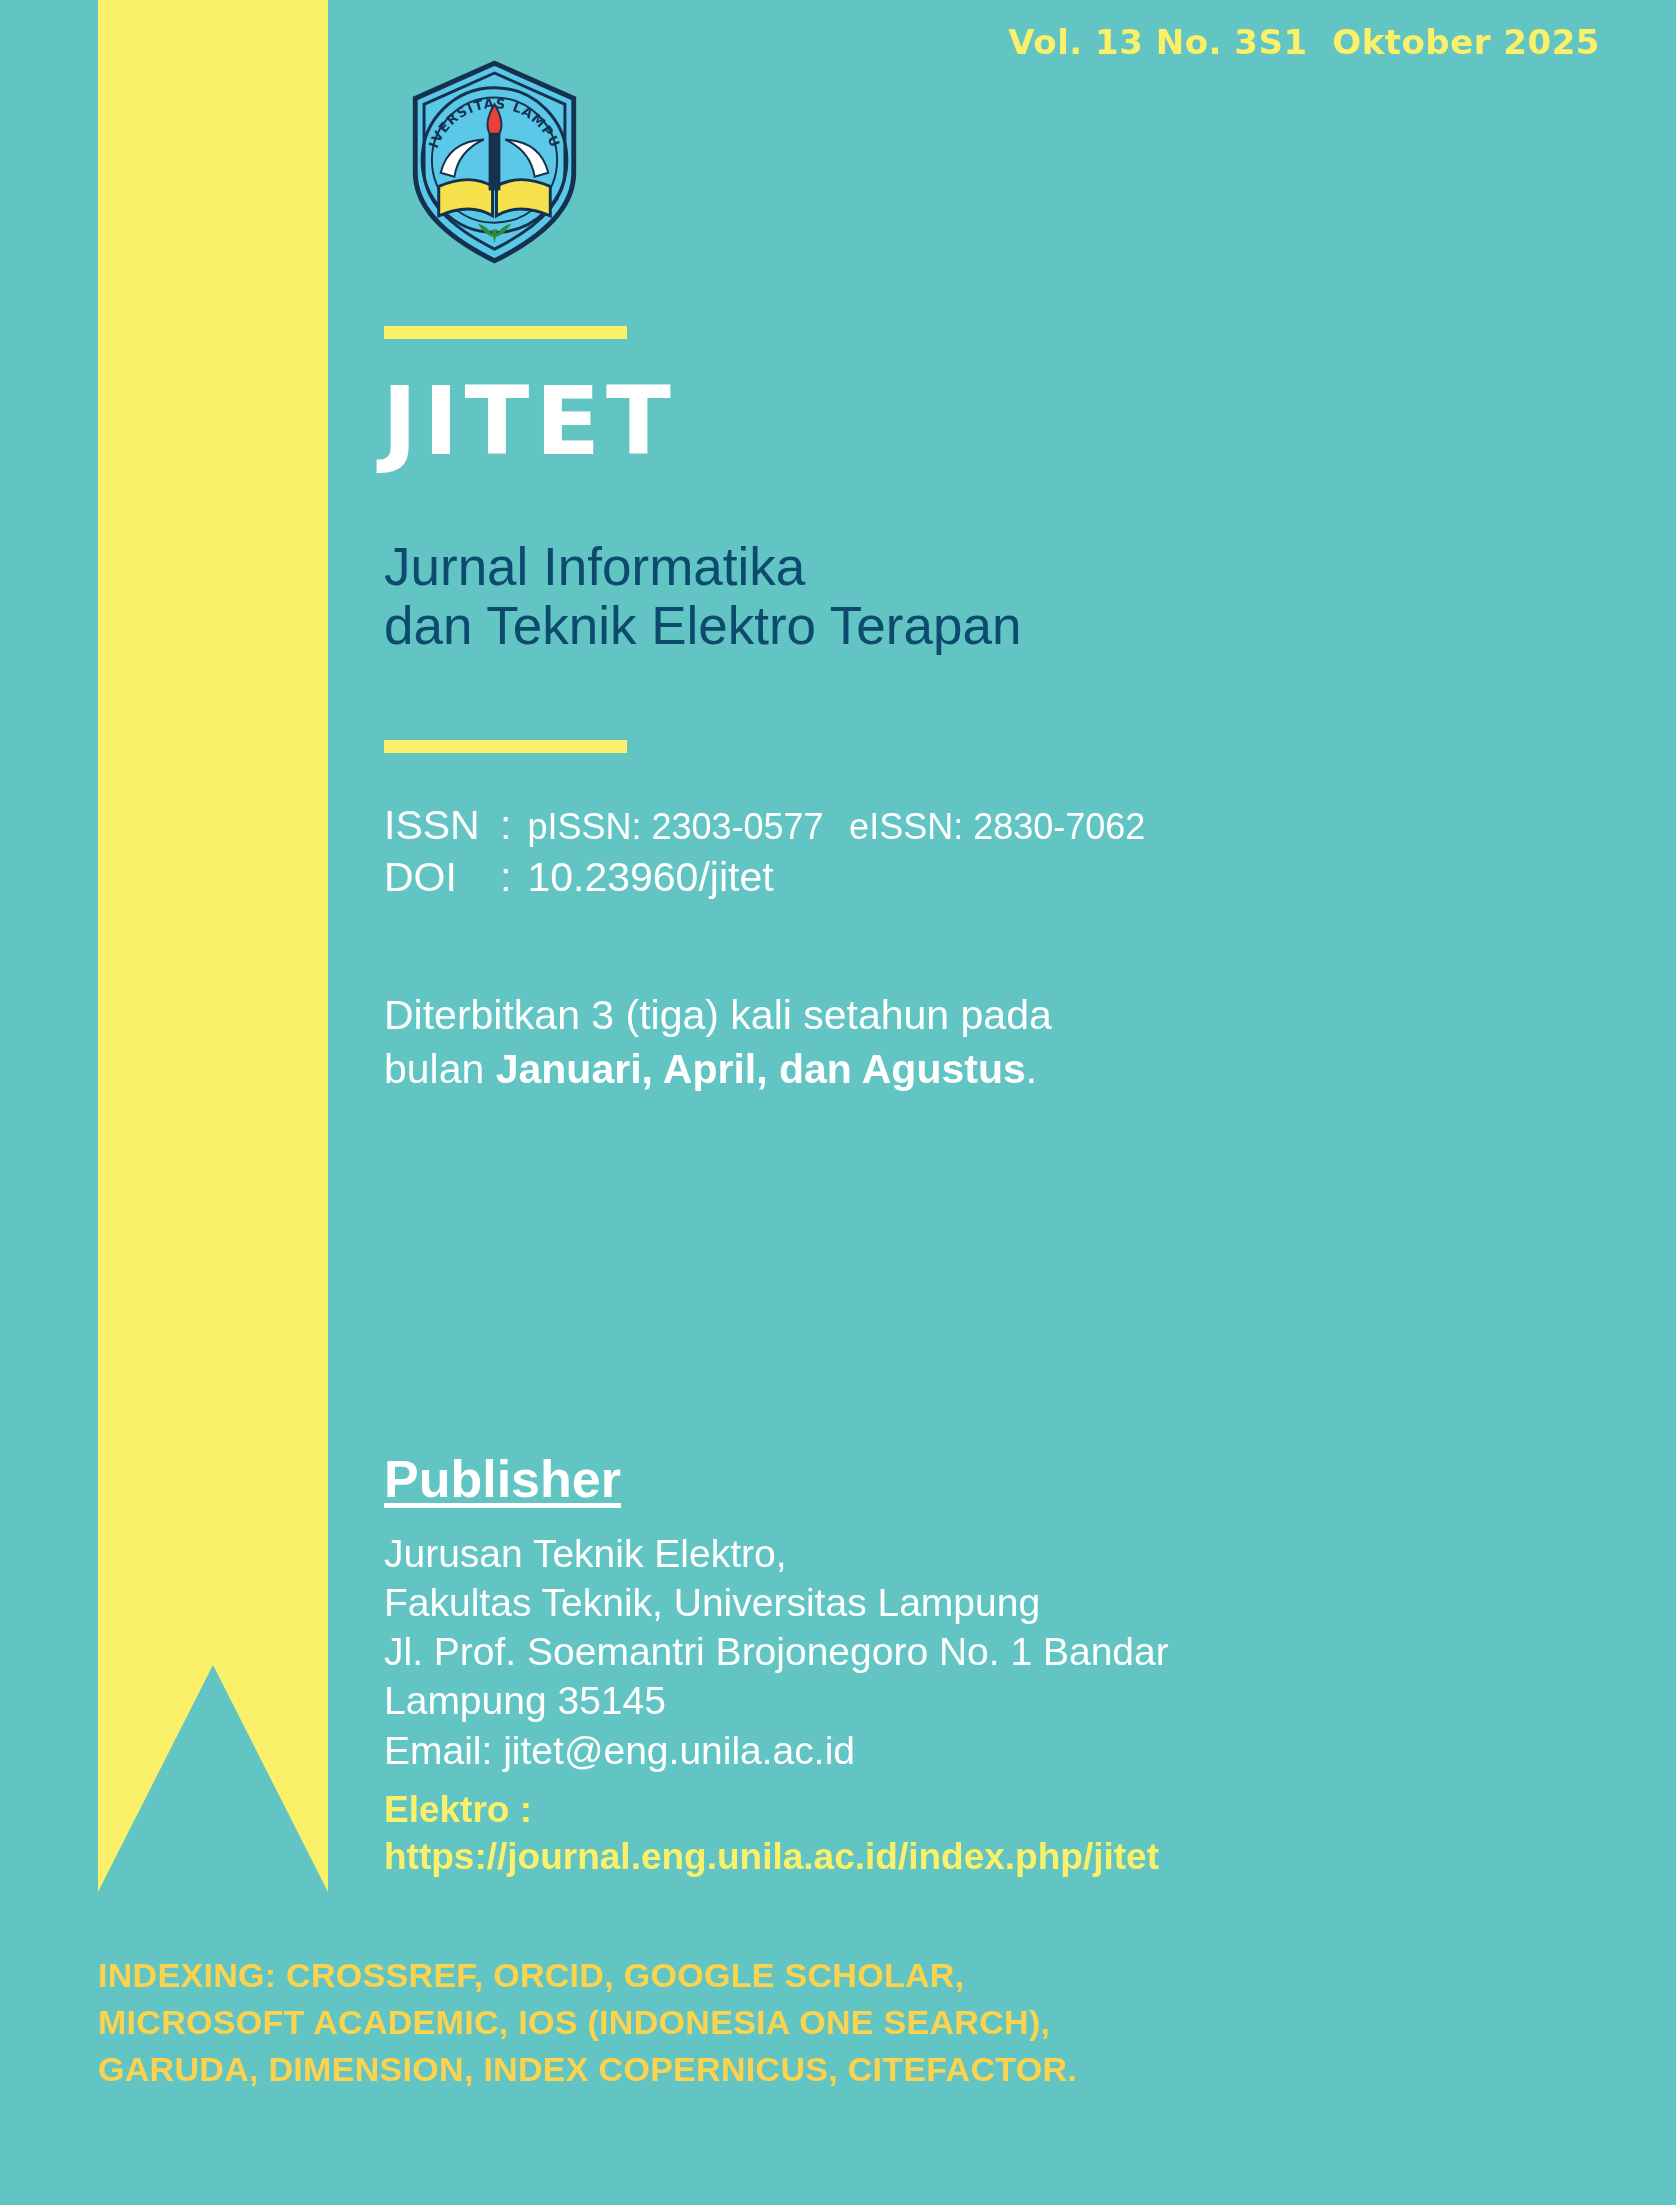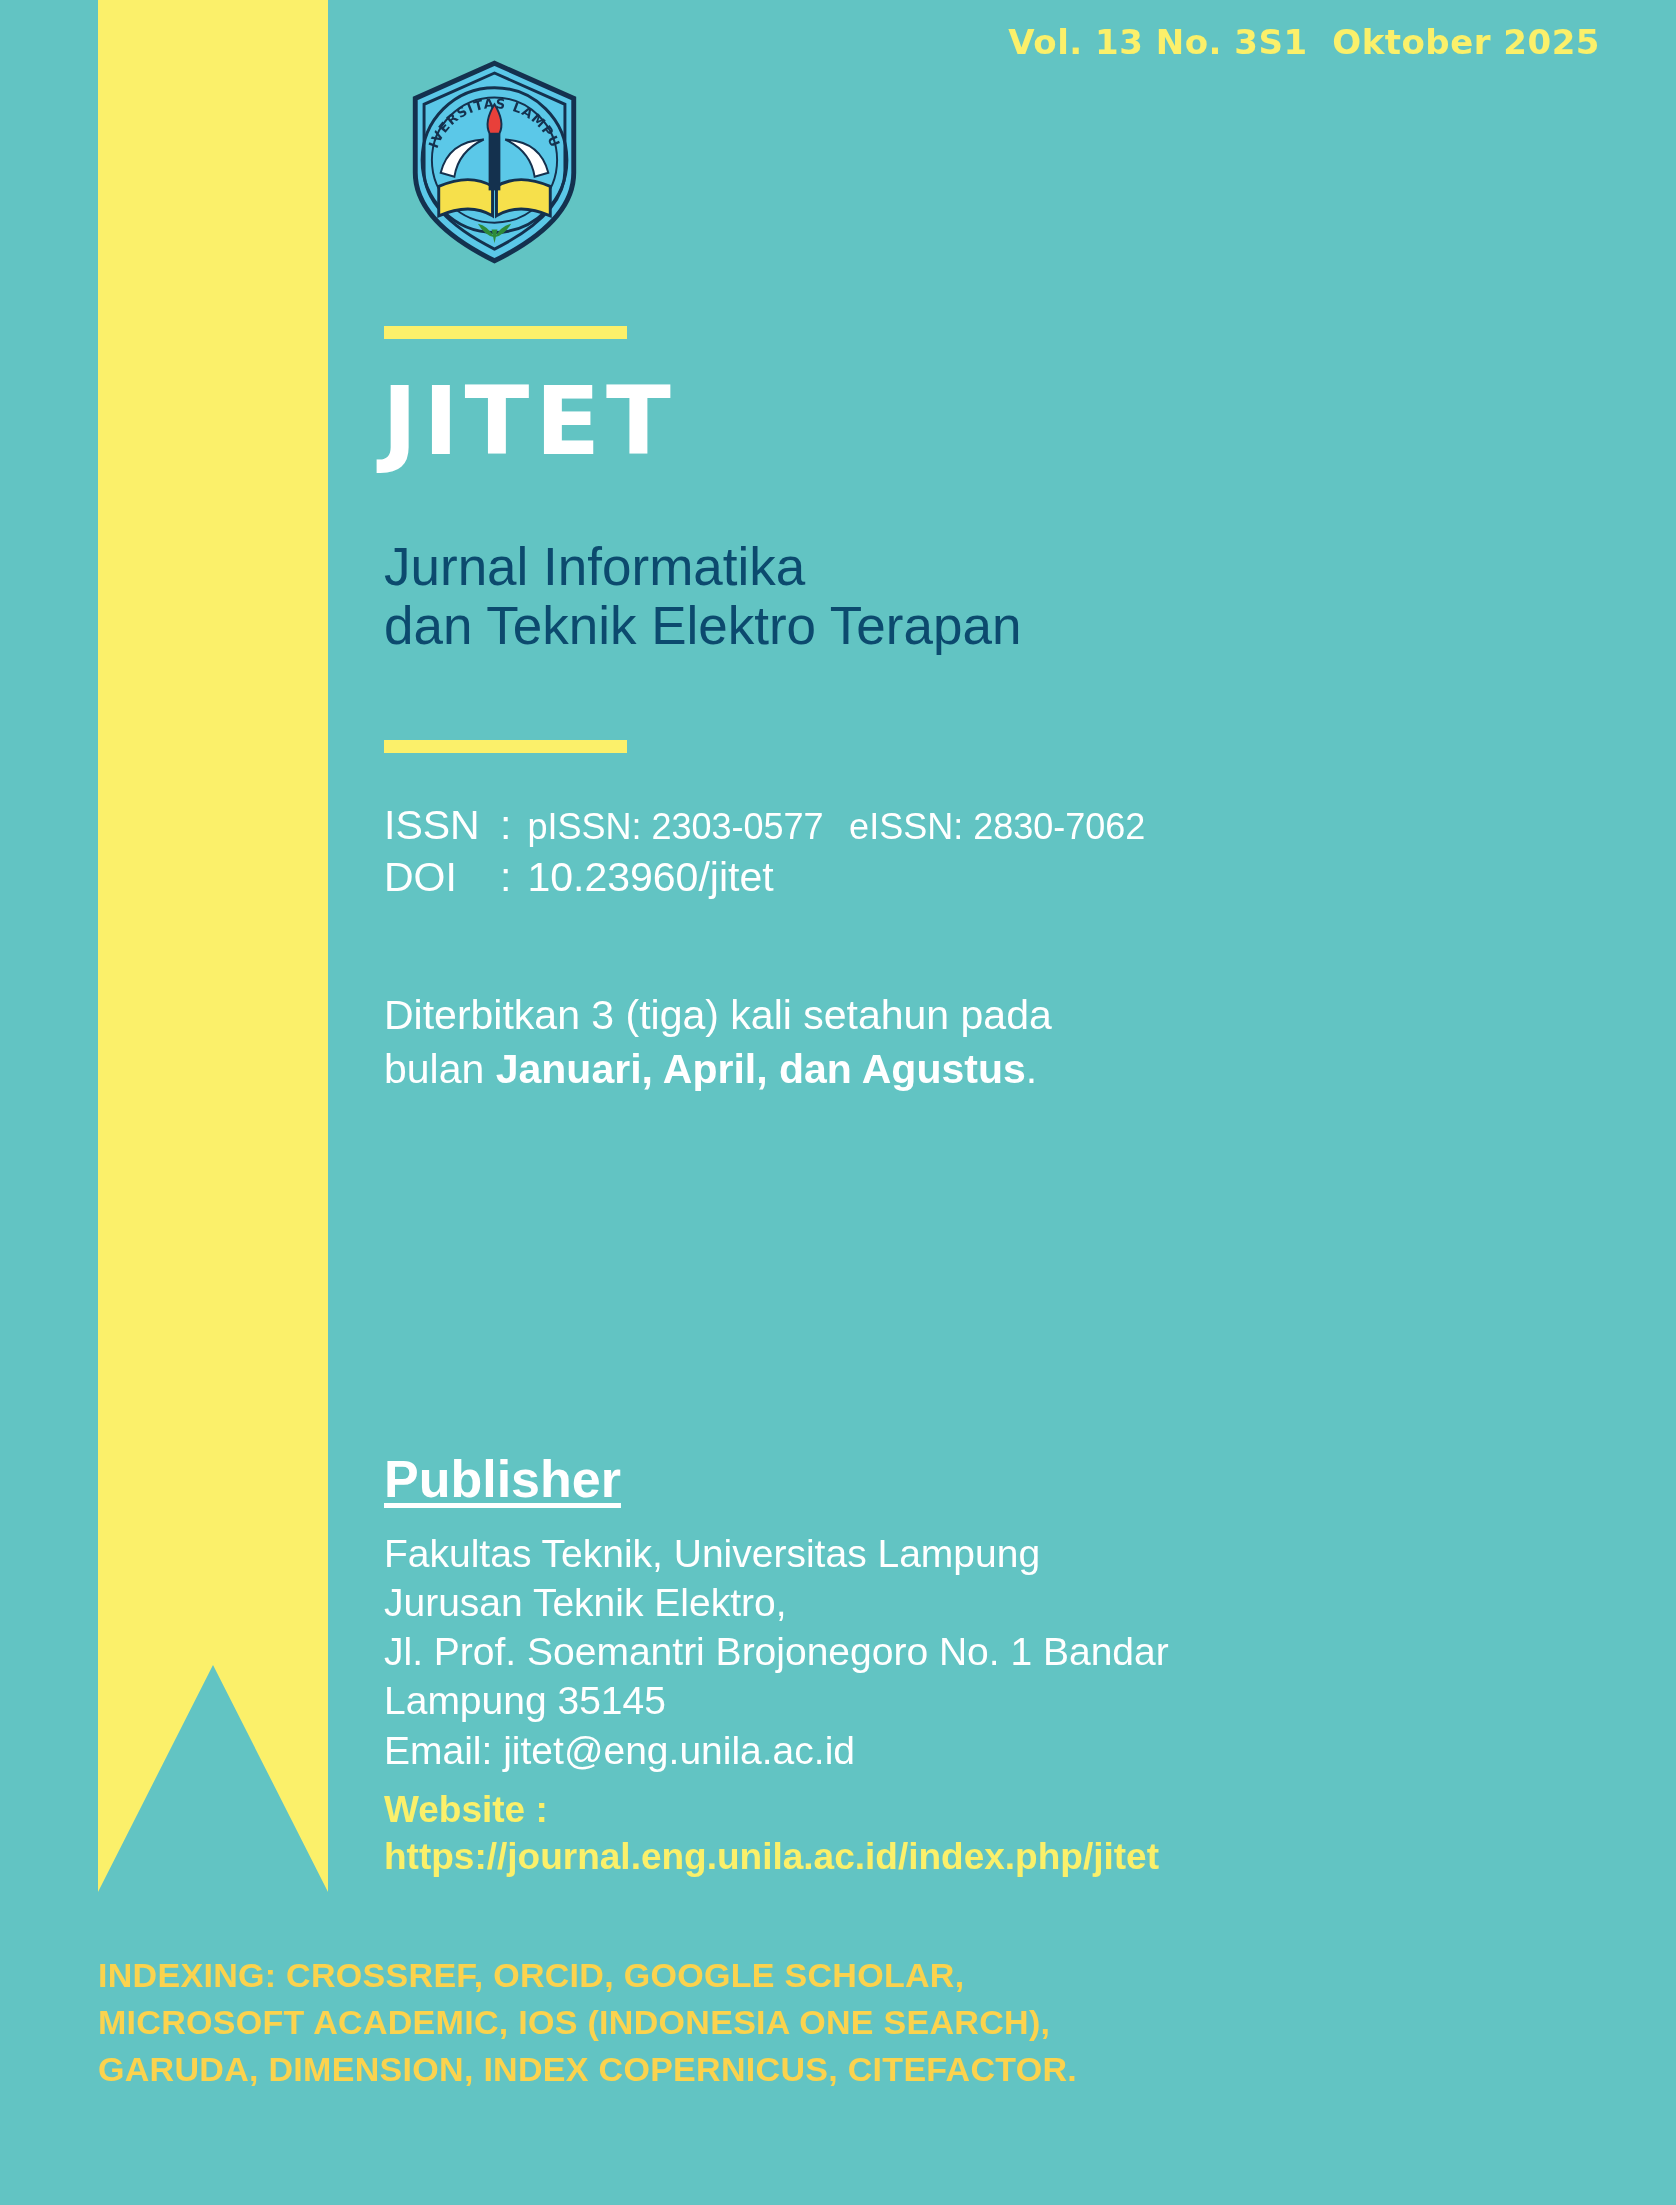--- a/index.html
+++ b/index.html
@@ -219,29 +219,29 @@
   </div>
 
   <div class="freq">
     <div>Diterbitkan 3 (tiga) kali setahun pada</div>
     <div><span>bulan </span><b>Januari, April, dan Agustus</b><span>.</span></div>
   </div>
 
   <div class="pub-head">Publisher</div>
 
   <div class="pub-body">
+    <div>Jurusan Teknik Elektro,</div>
     <div> Fakultas Teknik, Universitas Lampung</div>
-    <div>Jurusan Teknik Elektro,</div>
     <div>Jl. Prof. Soemantri Brojonegoro No. 1 Bandar</div>
     <div>Lampung 35145</div>
     <div>Email: jitet@eng.unila.ac.id</div>
   </div>
 
   <div class="website">
-    <div>Website :</div>
+    <div>Elektro :</div>
     <div>https://journal.eng.unila.ac.id/index.php/jitet</div>
   </div>
 
   <div class="indexing">
     <div>INDEXING: CROSSREF, ORCID, GOOGLE SCHOLAR,</div>
     <div>MICROSOFT ACADEMIC, IOS (INDONESIA ONE SEARCH),</div>
     <div>GARUDA, DIMENSION, INDEX COPERNICUS, CITEFACTOR.</div>
   </div>
 
 </div>

